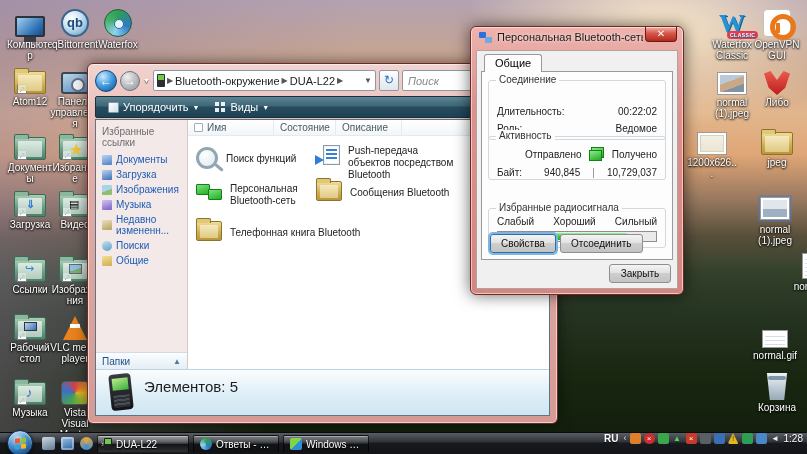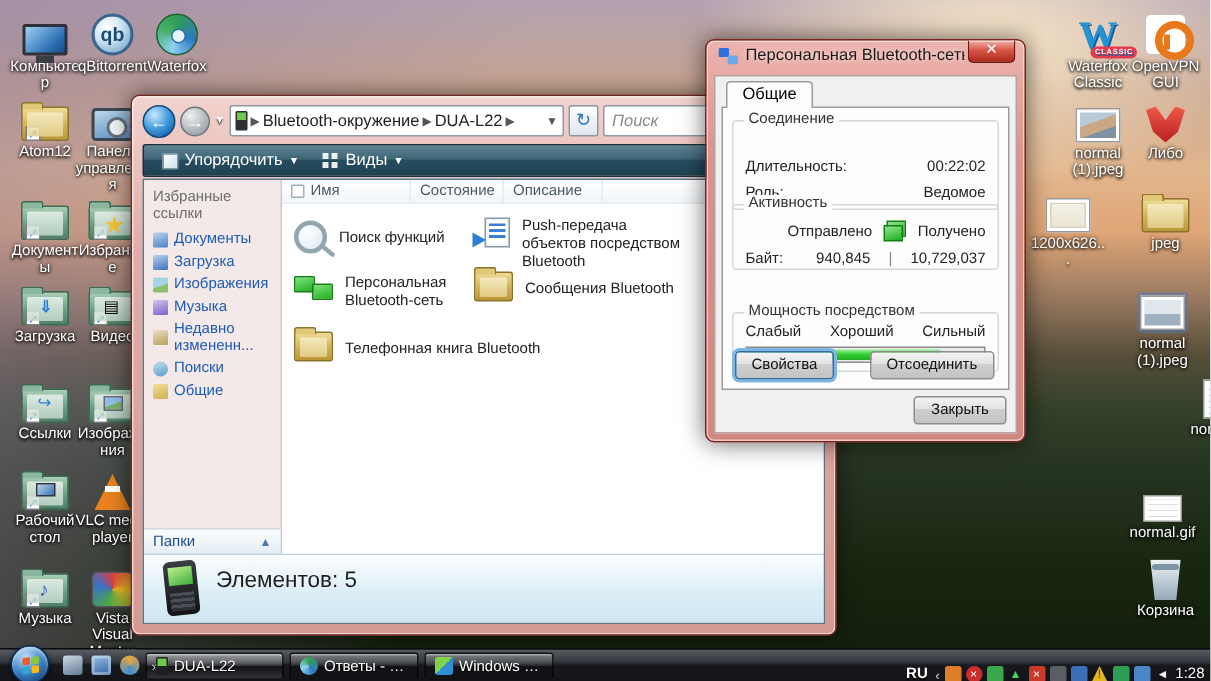--- a/index.html
+++ b/index.html
@@ -161,21 +161,21 @@
   .actic { width:22px; height:14px; position:relative; margin:0 2px; }
   .actic::before { content:''; position:absolute; left:0; top:0; width:11px; height:9px; background:linear-gradient(160deg,#8fe88f,#1fae1f); border:1px solid #128012; }
   .actic::after { content:''; position:absolute; right:0; bottom:0; width:11px; height:9px; background:linear-gradient(160deg,#8fe88f,#1fae1f); border:1px solid #128012; }
   .act-bytes { position:absolute; left:8px; right:8px; top:30px; display:flex; font-size:10px; color:#222; }
   .act-bytes .sep { color:#888; }
   .sigbar { position:absolute; left:8px; right:8px; top:22px; height:11px; border:1px solid #8e8e8e; background:#eaeaea; padding:1px; }
   .sigfill { height:100%; width:82%; background:linear-gradient(180deg,#9ef29e,#35cf35 45%,#1fae1f); }
   .btn { display:inline-block; height:19px; padding:0 10px; font-size:10px; line-height:17px; text-align:center; color:#111;
          background:linear-gradient(180deg,#f4f4f4,#e2e2e2 45%,#cfcfcf 46%,#c3c3c3); border:1px solid #8e8e8e; border-radius:3px; }
   .btn-def { box-shadow:0 0 0 2px #7fb5e0; border-color:#2f6fa8; }
-  .pg-btns { position:absolute; left:8px; bottom:6px; display:flex; gap:24px; }
+  .pg-btns { position:absolute; left:8px; bottom:6px; display:flex; gap:4px; }
   .dlg-closebtn { position:absolute; right:6px; bottom:5px; min-width:62px; }
   
   .tbar { position:absolute; left:0; right:0; bottom:0; height:22px; z-index:30;
           background:linear-gradient(180deg,#585d64 0%,#32353b 40%,#17191d 50%,#121418 100%); border-top:1px solid #0a0b0d; }
   .orb { position:absolute; left:7px; top:-3px; width:26px; height:26px; border-radius:50%;
          background:radial-gradient(circle at 38% 30%,#bfe2f8,#3f88c9 45%,#123f7a 85%); border:1px solid #0b2a52;
          box-shadow:inset 0 2px 3px rgba(255,255,255,.6), 0 1px 3px rgba(0,0,0,.7); }
   .orbflag { position:absolute; left:7px; top:7px; width:11px; height:11px; display:grid; grid-template:1fr 1fr/1fr 1fr; gap:1px; transform:skewY(-6deg); }
   .orbflag i { border-radius:1px; }
   .qlicons { position:absolute; left:42px; top:4px; display:flex; gap:6px; align-items:center; }
@@ -186,21 +186,21 @@
   .qlmore { color:#e8e8e8; font-size:9px; margin-left:2px; text-shadow:0 1px 1px #000; }
   .task { position:absolute; top:2px; height:18px; border-radius:2px; border:1px solid rgba(0,0,0,.75);
           background:linear-gradient(180deg,rgba(255,255,255,.28),rgba(255,255,255,.08) 48%,rgba(0,0,0,.25) 52%,rgba(0,0,0,.1));
           box-shadow:inset 0 1px 0 rgba(255,255,255,.35); display:flex; align-items:center; gap:4px; padding:0 6px; color:#fff; font-size:10px; }
   .task .tl { white-space:nowrap; overflow:hidden; text-overflow:ellipsis; text-shadow:0 1px 1px #000; }
   .task-active { background:linear-gradient(180deg,rgba(255,255,255,.45),rgba(255,255,255,.15) 48%,rgba(0,0,0,.2) 52%,rgba(255,255,255,.12)); }
   .tico-phone { width:8px; height:12px; background:#1d1f23; border-radius:1px; position:relative; flex:none; }
   .tico-phone::after { content:''; position:absolute; left:1px; top:1px; right:1px; height:5px; background:#6fc94a; }
   .tico-globe { width:12px; height:12px; border-radius:50%; background:conic-gradient(#2f9e53,#2e79c4 40%,#8fd2ef 70%,#2f9e53); flex:none; }
   .tico-msn { width:12px; height:12px; border-radius:2px; background:linear-gradient(135deg,#7fd44a 0 50%,#2f8fd4 50%); flex:none; }
-  .tray { position:absolute; right:4px; top:0; height:22px; display:flex; align-items:flex-end; gap:3px; color:#fff; }
+  .tray { position:absolute; right:4px; top:0; height:22px; display:flex; align-items:flex-start; gap:3px; color:#fff; }
   .tray .lang { font-size:10px; font-weight:bold; text-shadow:0 1px 1px #000; margin-right:2px; }
   .tray .chev { font-size:9px; color:#ddd; }
   .trico { width:11px; height:11px; border-radius:2px; font-size:8px; line-height:11px; text-align:center; color:#fff; flex:none; }
   .tray .clock { font-size:10px; text-shadow:0 1px 1px #000; margin-left:0; }
 </style>
 </head>
 <body>
 
 <div class="screen">
 
@@ -563,21 +563,21 @@
           </div>
           <div class="act-bytes">
             <span>Байт:</span>
             <span style="margin-left:22px">940,845</span>
             <span class="sep" style="margin:0 auto">|</span>
             <span>10,729,037</span>
           </div>
         </div>
 
         <div class="grp g-sig">
-          <span class="grp-leg">Мощность посредством</span>
+          <span class="grp-leg">Избранные радиосигнала</span>
           <div class="row2" style="top:7px">
             <span>Слабый</span>
             <span>Хороший</span>
             <span>Сильный</span>
           </div>
           <div class="sigbar">
               <div class="sigfill"></div>
             </div>
         </div>
 

